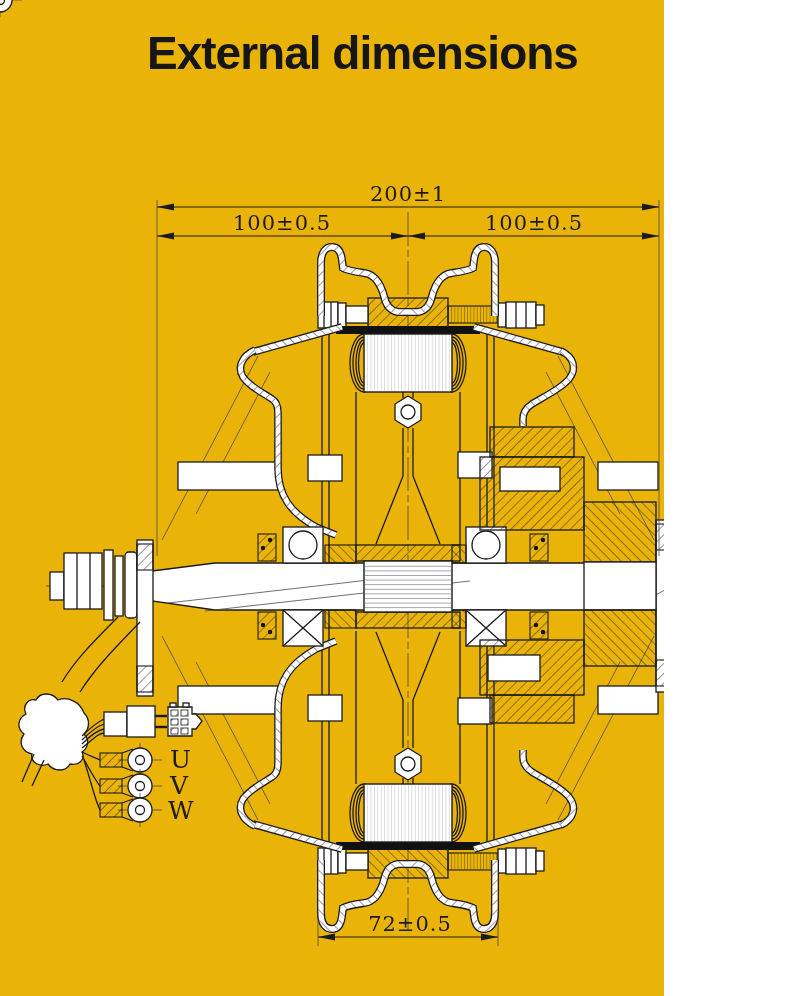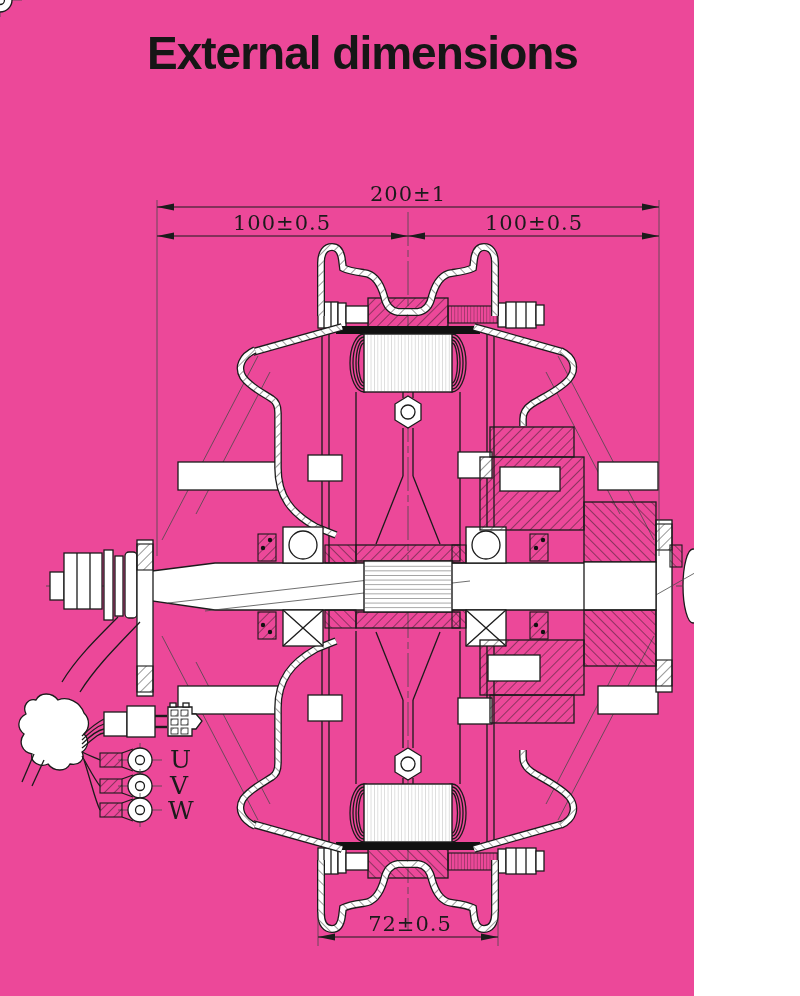--- a/index.html
+++ b/index.html
@@ -1,17 +1,17 @@
 <!DOCTYPE html>
 <html><head>
 <meta charset="utf-8">
 <style>
   html,body{margin:0;padding:0;background:#fff;}
-  .page{position:relative;width:664px;height:996px;background:#ec4899;overflow:hidden;
-        font-family:"Liberation Sans",sans-serif;padding-left:30px;}
+  .page{position:relative;width:664px;height:996px;background:#eab308;overflow:hidden;
+        font-family:"Liberation Sans",sans-serif;}
   .title{position:absolute;left:147px;top:26px;margin:0;font-size:46px;font-weight:700;
          letter-spacing:-1px;color:#161616;font-family:"Liberation Sans",sans-serif;}
   svg{position:absolute;left:0;top:0;}
   .dimtxt{font-family:"DejaVu Serif","Liberation Serif",serif;font-size:21px;fill:#1b1b1b;letter-spacing:1px;}
   .phase{font-family:"DejaVu Serif","Liberation Serif",serif;font-size:25px;fill:#1b1b1b;}
   .ink{stroke:#1b1b1b;fill:none;stroke-width:1.3;}
   .thin{stroke:#4a4a4a;stroke-width:.8;fill:none;}
   .wht{fill:#fff;stroke:#1b1b1b;stroke-width:1.3;}
 </style>
 </head>

